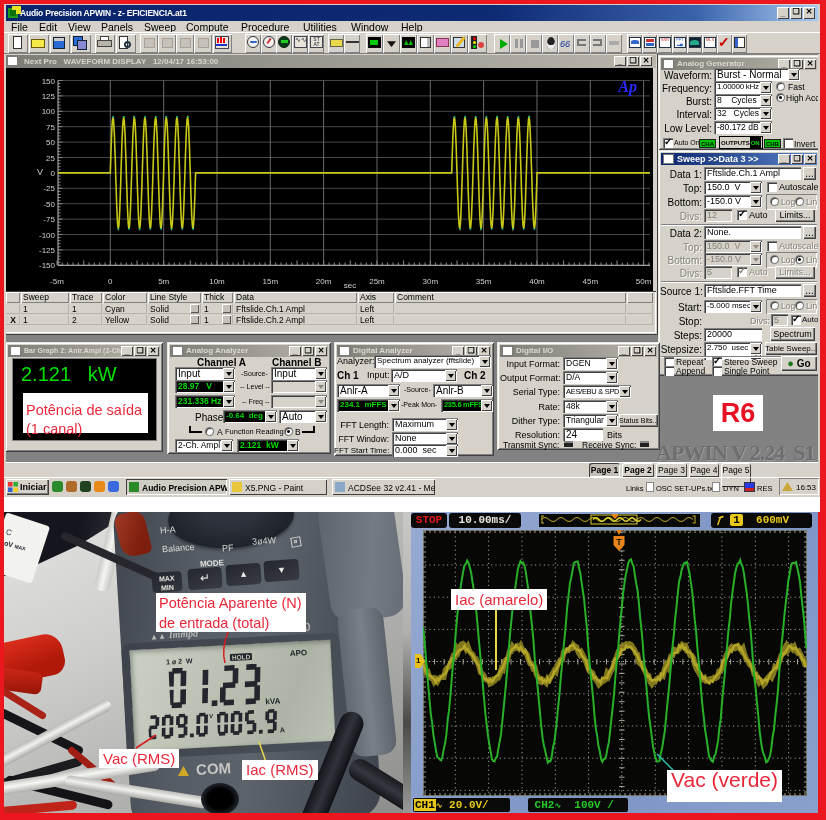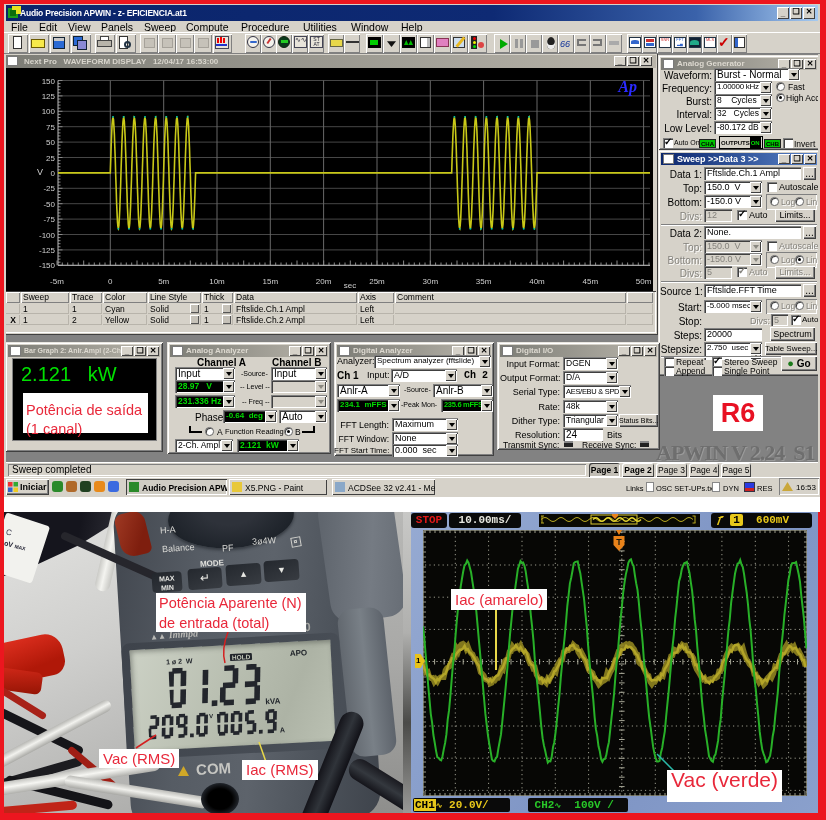--- a/index.html
+++ b/index.html
@@ -678,21 +678,21 @@
         <div class="tbtns" style="right:4px;top:4px">
           <div class="tb" style="line-height:12px">_</div>
           <div class="tb">❑</div>
           <div class="tb">✕</div>
         </div>
         <div class="lbl" style="left:3px;top:14px;font-size:9px;">Analyzer:</div>
         <div class="dd" style="left:40px;top:13px;width:117px;height:13px;font-size:8px;">Spectrum analyzer (fftslide)<span class="dda"></span></div>
         <div class="lbl" style="left:3px;top:28px;font-size:10px;font-weight:bold;">Ch 1</div>
         <div class="lbl" style="left:33px;top:28px;font-size:9px;">Input:</div>
         <div class="dd" style="left:57px;top:27px;width:66px;height:13px;font-size:9px;">A/D<span class="dda"></span></div>
-        <div class="lbl" style="left:130px;top:28px;font-size:10px;font-weight:bold;font-family:Liberation Mono, monospace;">Ch 2</div>
+        <div class="lbl" style="left:130px;top:28px;font-size:10px;font-weight:bold;">Ch 2</div>
         <div class="dd" style="left:3px;top:42px;width:63px;height:13px;font-size:10px;">Anlr-A<span class="dda"></span></div>
         <div class="lbl" style="left:70px;top:44px;font-size:7px;">-Source-</div>
         <div class="dd" style="left:99px;top:42px;width:60px;height:13px;font-size:10px;">Anlr-B<span class="dda"></span></div>
         <div class="dd led" style="left:3px;top:57px;width:63px;height:13px;font-size:8px;">234.1&nbsp;&nbsp;mFFS<span class="dda"></span></div>
         <div class="lbl" style="left:67px;top:59px;font-size:7px;">-Peak Mon-</div>
         <div class="dd led" style="left:107px;top:57px;width:52px;height:13px;font-size:7.5px;"><span style="letter-spacing:-0.3px">235.6&nbsp;mFFS</span><span class="dda"></span></div>
         <div class="lbl" style="left:2px;top:78px;font-size:9px;width:53px;text-align:right;">FFT Length:</div>
         <div class="dd" style="left:58px;top:76px;width:66px;height:13px;font-size:9px;">Maximum<span class="dda"></span></div>
         <div class="lbl" style="left:2px;top:92px;font-size:8.5px;width:53px;text-align:right;">FFT Window:</div>
         <div class="dd" style="left:58px;top:90px;width:66px;height:13px;font-size:9px;">None<span class="dda"></span></div>
@@ -723,28 +723,25 @@
         <div class="lbl" style="left:110px;top:88px;font-size:9px;">Bits</div>
         <div class="lbl" style="left:6px;top:98px;font-size:8.5px;">Transmit Sync:</div>
         <div class="abs" style="left:67px;top:99px;width:9px;height:6px;background:#222;box-shadow:inset 0 2px 0 #888"></div>
         <div class="lbl" style="left:85px;top:98px;font-size:8.5px;">Receive Sync:</div>
         <div class="abs" style="left:143px;top:99px;width:9px;height:6px;background:#222;box-shadow:inset 0 2px 0 #888"></div>
       </div>
       <div class="abs" style="left:650px;top:386px;width:170px;font-family:'Liberation Serif',serif;font-weight:bold;font-size:22px;color:#6e6e6e;white-space:nowrap;text-shadow:1px 1px 0 #9a9a9a;letter-spacing:-1px">APWIN V 2.24&nbsp; S1</div>
       <div class="abs" style="left:707px;top:341px;width:50px;height:36px;background:#fff;text-align:center"><span style="color:#e81123;font-weight:bold;font-size:27px;line-height:36px">R6</span></div>
     </div>
   <div class="abs" style="left:2px;top:458px;right:2px;height:15px;box-shadow:inset 0 1px 0 #fff">
-      <div class="abs" style="left:2px;top:2px;width:578px;height:12px;box-shadow:inset 1px 1px 0 #808080,inset -1px -1px 0 #fff">
-        <div class="lbl" style="left:4px;top:0px">Sweep completed</div>
-      </div>
       <div class="abs" style="left:583px;top:1px;width:31px;height:14px;background:#c2beb5;box-shadow:inset 1px 1px 0 #404040,inset -1px -1px 0 #fff;border-radius:3px 3px 0 0;font-size:8.5px;text-align:center;line-height:14px;font-weight:bold;">Page 1</div>
       <div class="abs" style="left:616px;top:1px;width:32px;height:14px;background:#d6d2c9;box-shadow:inset 1px 1px 0 #fff,inset -1px -1px 0 #404040;border-radius:3px 3px 0 0;font-size:8.5px;text-align:center;line-height:14px;font-weight:bold;">Page 2</div>
       <div class="abs" style="left:650px;top:1px;width:31px;height:14px;background:#d6d2c9;box-shadow:inset 1px 1px 0 #fff,inset -1px -1px 0 #404040;border-radius:3px 3px 0 0;font-size:8.5px;text-align:center;line-height:14px;">Page 3</div>
       <div class="abs" style="left:683px;top:1px;width:30px;height:14px;background:#d6d2c9;box-shadow:inset 1px 1px 0 #fff,inset -1px -1px 0 #404040;border-radius:3px 3px 0 0;font-size:8.5px;text-align:center;line-height:14px;">Page 4</div>
-      <div class="abs" style="left:715px;top:1px;width:30px;height:14px;background:#d6d2c9;box-shadow:inset 1px 1px 0 #fff,inset -1px -1px 0 #404040;border-radius:3px 3px 0 0;font-size:8.5px;text-align:center;line-height:14px;">Page 5</div>
+      <div class="abs" style="left:715px;top:1px;width:30px;height:24px;background:#d6d2c9;box-shadow:inset 1px 1px 0 #fff,inset -1px -1px 0 #404040;border-radius:3px 3px 0 0;font-size:8.5px;text-align:center;line-height:14px;">Page 5</div>
     </div>
   <div class="abs" style="left:0;top:473px;right:0;height:20px;box-shadow:inset 0 1px 0 #fff">
       <div class="btn" style="left:2px;top:2px;width:43px;height:16px;font-weight:bold;font-size:9px;line-height:16px;text-align:left;padding-left:14px">Iniciar</div>
       <svg class="abs" style="left:4px;top:5px" width="10" height="10" viewBox="0 0 10 10">
         <rect width="4.5" height="4.5" fill="#e33"></rect>
         <rect x="5.5" width="4.5" height="4.5" fill="#3a3"></rect>
         <rect y="5.5" width="4.5" height="4.5" fill="#36c"></rect>
         <rect x="5.5" y="5.5" width="4.5" height="4.5" fill="#ec2"></rect>
       </svg>
       <div class="abs" style="left:48px;top:4px;width:11px;height:11px;background:#2a8a2a;border-radius:3px"></div>

